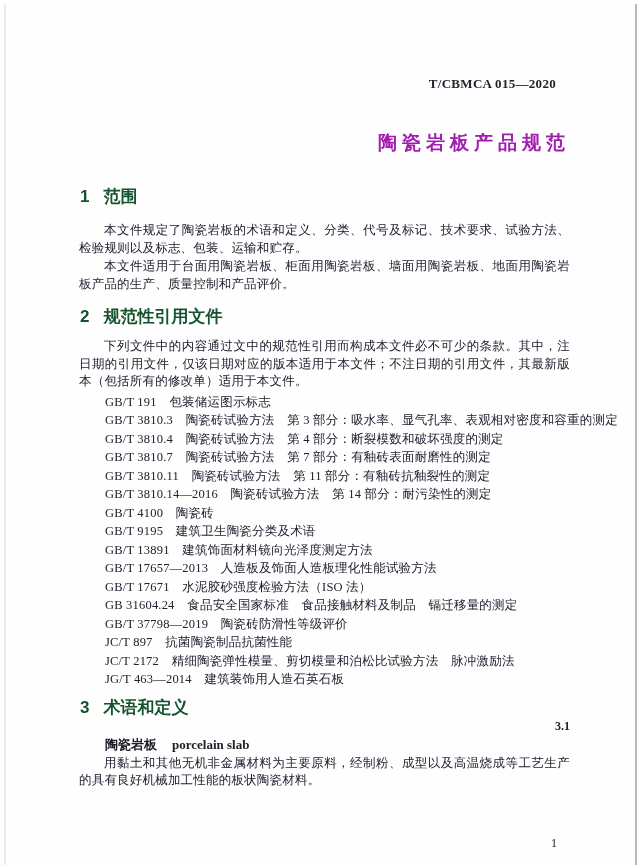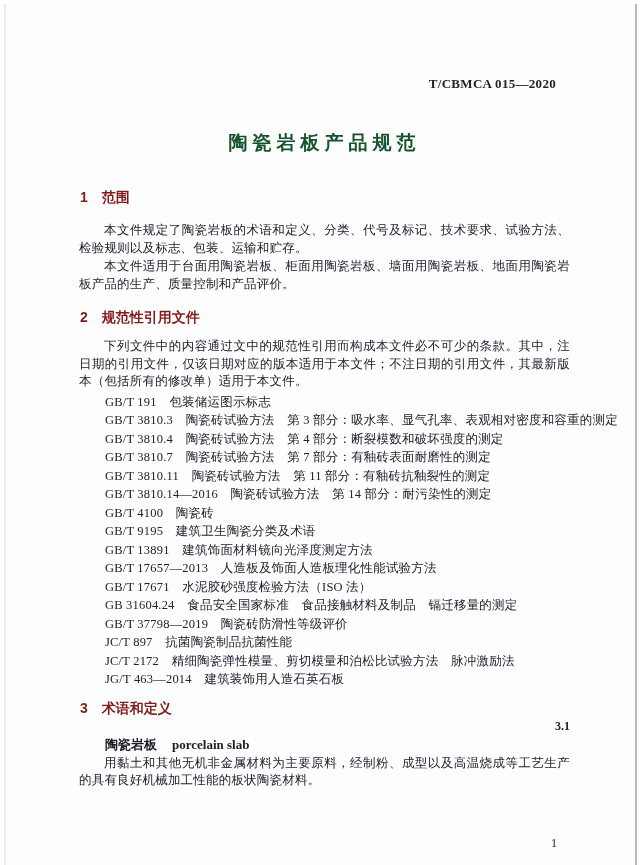--- a/index.html
+++ b/index.html
@@ -25,34 +25,34 @@
     text-align:right;
     padding-right:14px;
     font-weight:bold;
     font-size:13px;
     line-height:16px;
     letter-spacing:0.3px;
     color:#23232e;
   }
   .doc-title {
     margin-top:38px;
-    text-align:center;
+    text-align:right;
     font-family:"Liberation Sans", sans-serif;
     font-weight:bold;
     font-size:19px;
     line-height:26px;
     letter-spacing:5px;
-    color:#14532d;
+    color:#a21caf;
   }
   .sec-heading {
     font-family:"Liberation Sans", sans-serif;
     font-weight:bold;
-    font-size:14px;
+    font-size:17px;
     line-height:18px;
-    color:#7f1d1d;
+    color:#14532d;
   }
   .sec-heading .sec-num { margin-right:13px; }
   .mt-sec1 { margin-top:32px; }
   .mt-sec2 { margin-top:15px; }
   .mt-sec3 { margin-top:10px; }
   .body-para {
     font-size:12.5px;
     line-height:17.5px;
     letter-spacing:0.2px;
     text-align:justify;

